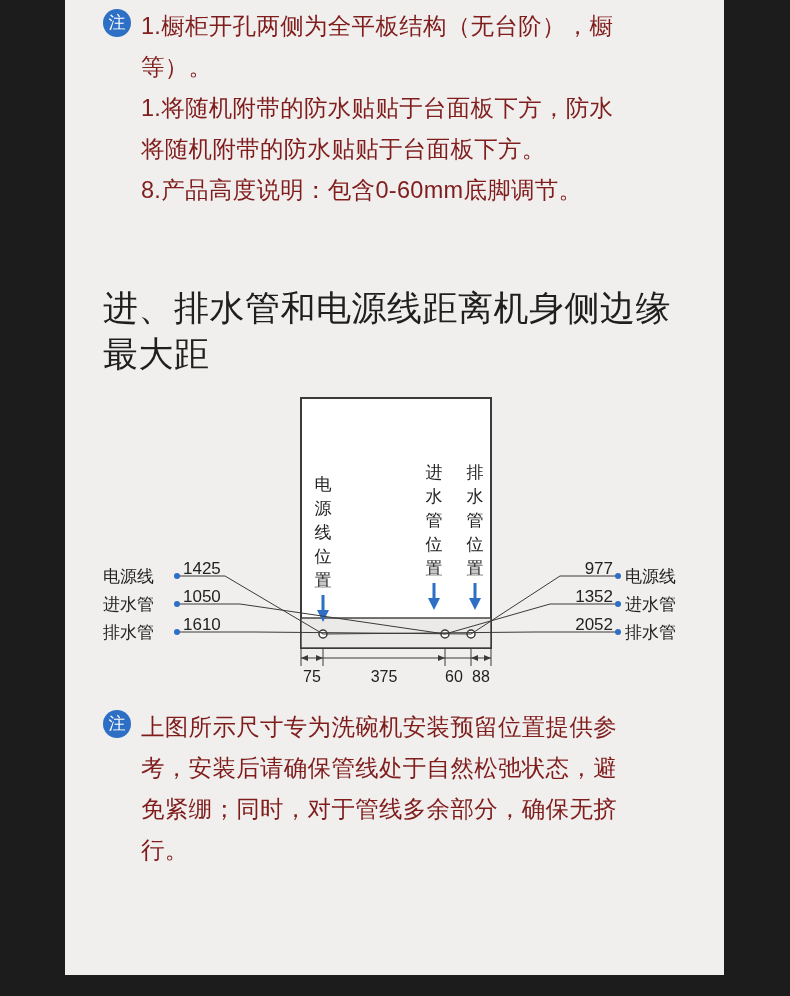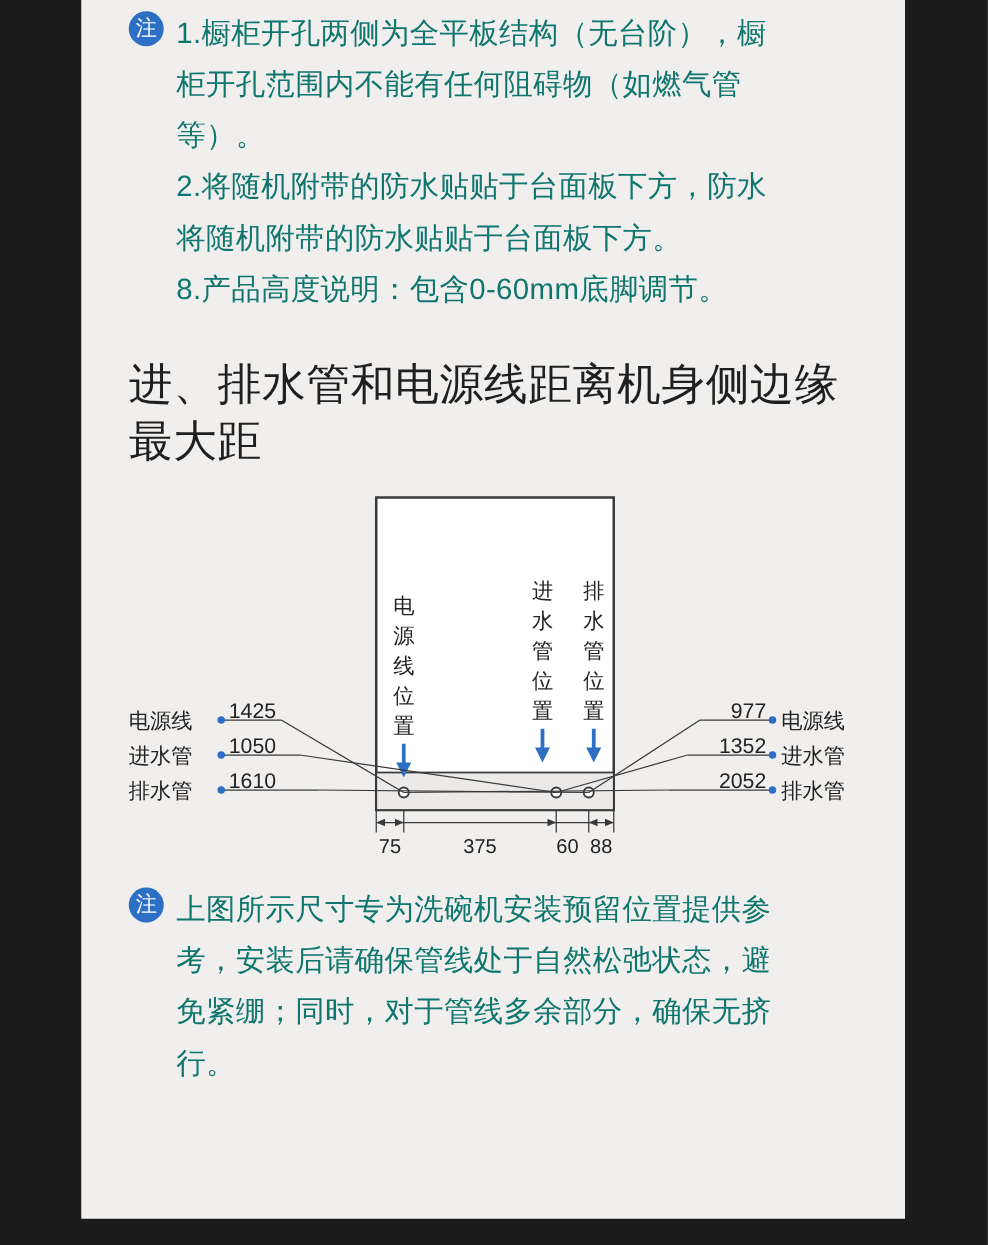--- a/index.html
+++ b/index.html
@@ -45,21 +45,21 @@
     color: #ffffff;
     font-size: 17px;
     line-height: 28px;
     text-align: center;
     font-family: "Liberation Sans", sans-serif;
   }
   .note-lines {
     margin-left: 38px;
     font-size: 23.5px;
     line-height: 41px;
-    color: #0f766e;
+    color: #7f1d1d;
     letter-spacing: 0.3px;
   }
   .note-lines p {
     margin: 0;
   }
 
   #note-top { top: 6px; }
   #note-bottom { top: 707px; }
 
   
@@ -87,23 +87,22 @@
 </head>
 <body>
 
 <div id="page">
   <div id="sheet">
 
     <div class="note-block" id="note-top">
       <div class="note-icon">注</div>
       <div class="note-lines">
         <p>1.橱柜开孔两侧为全平板结构（无台阶），橱</p>
-        <p>柜开孔范围内不能有任何阻碍物（如燃气管</p>
         <p>等）。</p>
-        <p>2.将随机附带的防水贴贴于台面板下方，防水</p>
+        <p>1.将随机附带的防水贴贴于台面板下方，防水</p>
         <p>将随机附带的防水贴贴于台面板下方。</p>
         <p>8.产品高度说明：包含0-60mm底脚调节。</p>
       </div>
     </div>
 
     <div id="heading">
       <div>进、排水管和电源线距离机身侧边缘最大距</div>
     </div>
 
     <div id="diagram">

